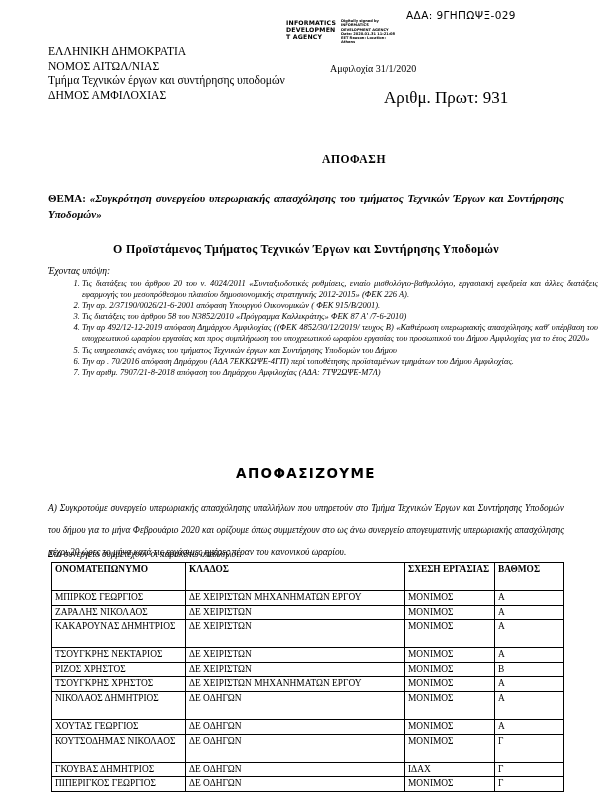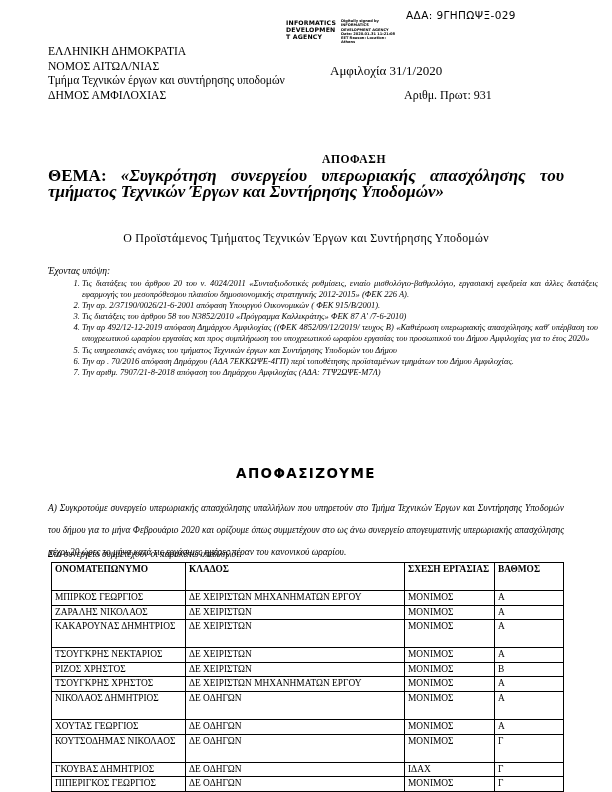--- a/index.html
+++ b/index.html
@@ -30,39 +30,39 @@
   }
   .stamp-right{
     font-family:"DejaVu Sans","Liberation Sans",sans-serif;
     font-size:3.6px;line-height:4.3px;font-weight:700;
     width:56px;word-break:break-word;
   }
 
   
   .lh{position:absolute;left:48px;top:45px;font-size:11.6px;line-height:14.6px;}
   .lh div{white-space:nowrap;}
-  .rh1{position:absolute;left:330px;top:63px;font-size:13px;white-space:nowrap;}
-  .rh2{position:absolute;left:404px;top:88px;font-size:12px;white-space:nowrap;}
+  .rh1{position:absolute;left:330px;top:63px;font-size:10px;white-space:nowrap;}
+  .rh2{position:absolute;left:384px;top:88px;font-size:17px;white-space:nowrap;}
 
   
   .apofasi{
     position:absolute;left:0;top:153px;width:612px;text-align:center;
     font-size:11.6px;font-weight:700;letter-spacing:.6px;padding-left:48px;
   }
   .thema{
-    position:absolute;left:48px;top:168px;width:516px;
-    font-size:17px;line-height:15.5px;font-weight:700;
+    position:absolute;left:48px;top:191px;width:516px;
+    font-size:11px;line-height:15.5px;font-weight:700;
     text-align:justify;
   }
   .thema .lbl{font-weight:700;}
   .thema .it{font-style:italic;font-weight:700;}
 
   .prois{
-    position:absolute;left:48px;top:231px;width:516px;text-align:center;
-    font-size:11.9px;font-weight:400;letter-spacing:.3px;
+    position:absolute;left:48px;top:242px;width:516px;text-align:center;
+    font-size:11.9px;font-weight:700;letter-spacing:.3px;
   }
 
   .exontas{
     position:absolute;left:48px;top:265px;font-size:9.6px;font-style:italic;
   }
 
   
   ol.grounds{
     position:absolute;left:48px;top:278px;width:516px;
     margin:0;padding-left:34px;
@@ -139,21 +139,21 @@
   </div>
 
   <div class="prois">Ο Προϊστάμενος Τμήματος Τεχνικών Έργων και Συντήρησης Υποδομών</div>
 
   <div class="exontas">Έχοντας υπόψη:</div>
 
   <ol class="grounds">
     <li>Τις διατάξεις του άρθρου 20 του ν. 4024/2011 «Συνταξιοδοτικές ρυθμίσεις, ενιαίο μισθολόγιο-βαθμολόγιο, εργασιακή εφεδρεία και άλλες διατάξεις εφαρμογής του μεσοπρόθεσμου πλαισίου δημοσιονομικής στρατηγικής 2012-2015» (ΦΕΚ 226 Α).</li>
     <li>Την αρ. 2/37190/0026/21-6-2001 απόφαση Υπουργού Οικονομικών ( ΦΕΚ 915/Β/2001).</li>
     <li>Τις διατάξεις του άρθρου 58 του Ν3852/2010 «Πρόγραμμα Καλλικράτης» ΦΕΚ 87 Α' /7-6-2010)</li>
-    <li>Την αρ 492/12-12-2019 απόφαση Δημάρχου Αμφιλοχίας ((ΦΕΚ 4852/09/12/2019/ τευχος Β) «Καθιέρωση υπερωριακής απασχόλησης καθ' υπέρβαση του υποχρεωτικού ωραρίου εργασίας και προς συμπλήρωση του υποχρεωτικού ωραρίου εργασίας του προσωπικού του Δήμου Αμφιλοχίας για το έτος 2020»</li>
+    <li>Την αρ 492/12-12-2019 απόφαση Δημάρχου Αμφιλοχίας ((ΦΕΚ 4852/30/12/2019/ τευχος Β) «Καθιέρωση υπερωριακής απασχόλησης καθ' υπέρβαση του υποχρεωτικού ωραρίου εργασίας και προς συμπλήρωση του υποχρεωτικού ωραρίου εργασίας του προσωπικού του Δήμου Αμφιλοχίας για το έτος 2020»</li>
     <li>Τις υπηρεσιακές ανάγκες του τμήματος Τεχνικών έργων και Συντήρησης Υποδομών του Δήμου</li>
     <li>Την αρ . 70/2016 απόφαση Δημάρχου (ΑΔΑ 7ΕΚΚΩΨΕ-4ΓΠ) περί τοποθέτησης προϊσταμένων τμημάτων του Δήμου Αμφιλοχίας.</li>
     <li>Την αριθμ. 7907/21-8-2018 απόφαση του Δημάρχου Αμφιλοχίας (ΑΔΑ: 7ΤΨ2ΩΨΕ-Μ7Λ)</li>
   </ol>
 
   <div class="apofasizoume">ΑΠΟΦΑΣΙΖΟΥΜΕ</div>
 
   <div class="paraA">Α) Συγκροτούμε συνεργείο υπερωριακής απασχόλησης υπαλλήλων που υπηρετούν στο Τμήμα Τεχνικών Έργων και Συντήρησης Υποδομών του δήμου για το μήνα Φεβρουάριο 2020 και ορίζουμε όπως συμμετέχουν στο ως άνω συνεργείο απογευματινής υπερωριακής απασχόλησης μέχρι 20 ώρες το μήνα κατά τις εργάσιμες ημέρες πέραν του κανονικού ωραρίου.</div>
   <div class="paraB">Στο συνεργείο συμμετέχουν οι παρακάτω υπάλληλοι:</div>
 

